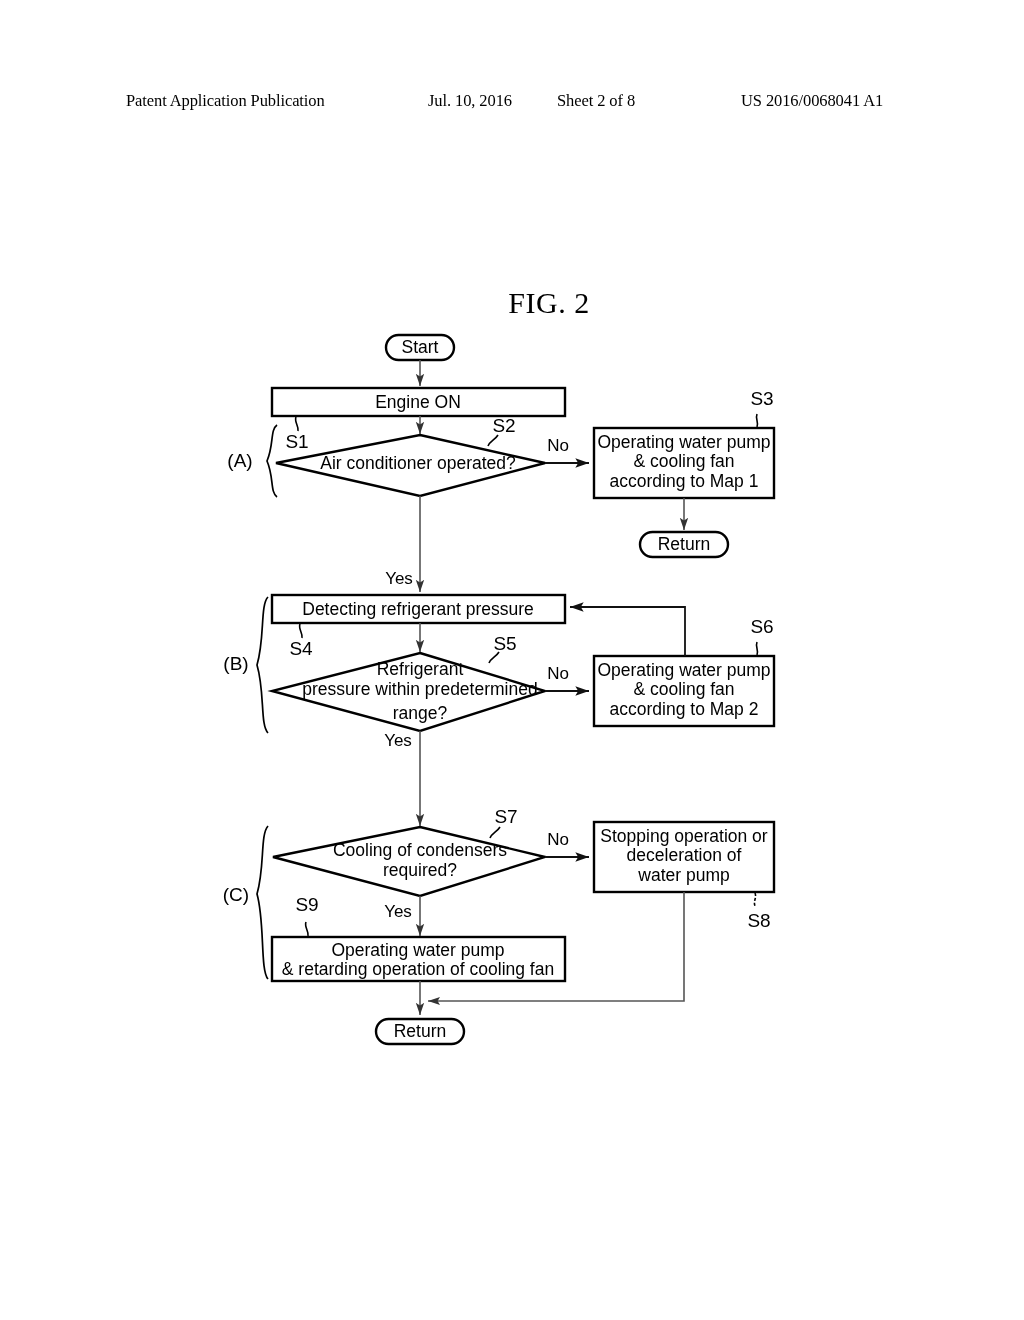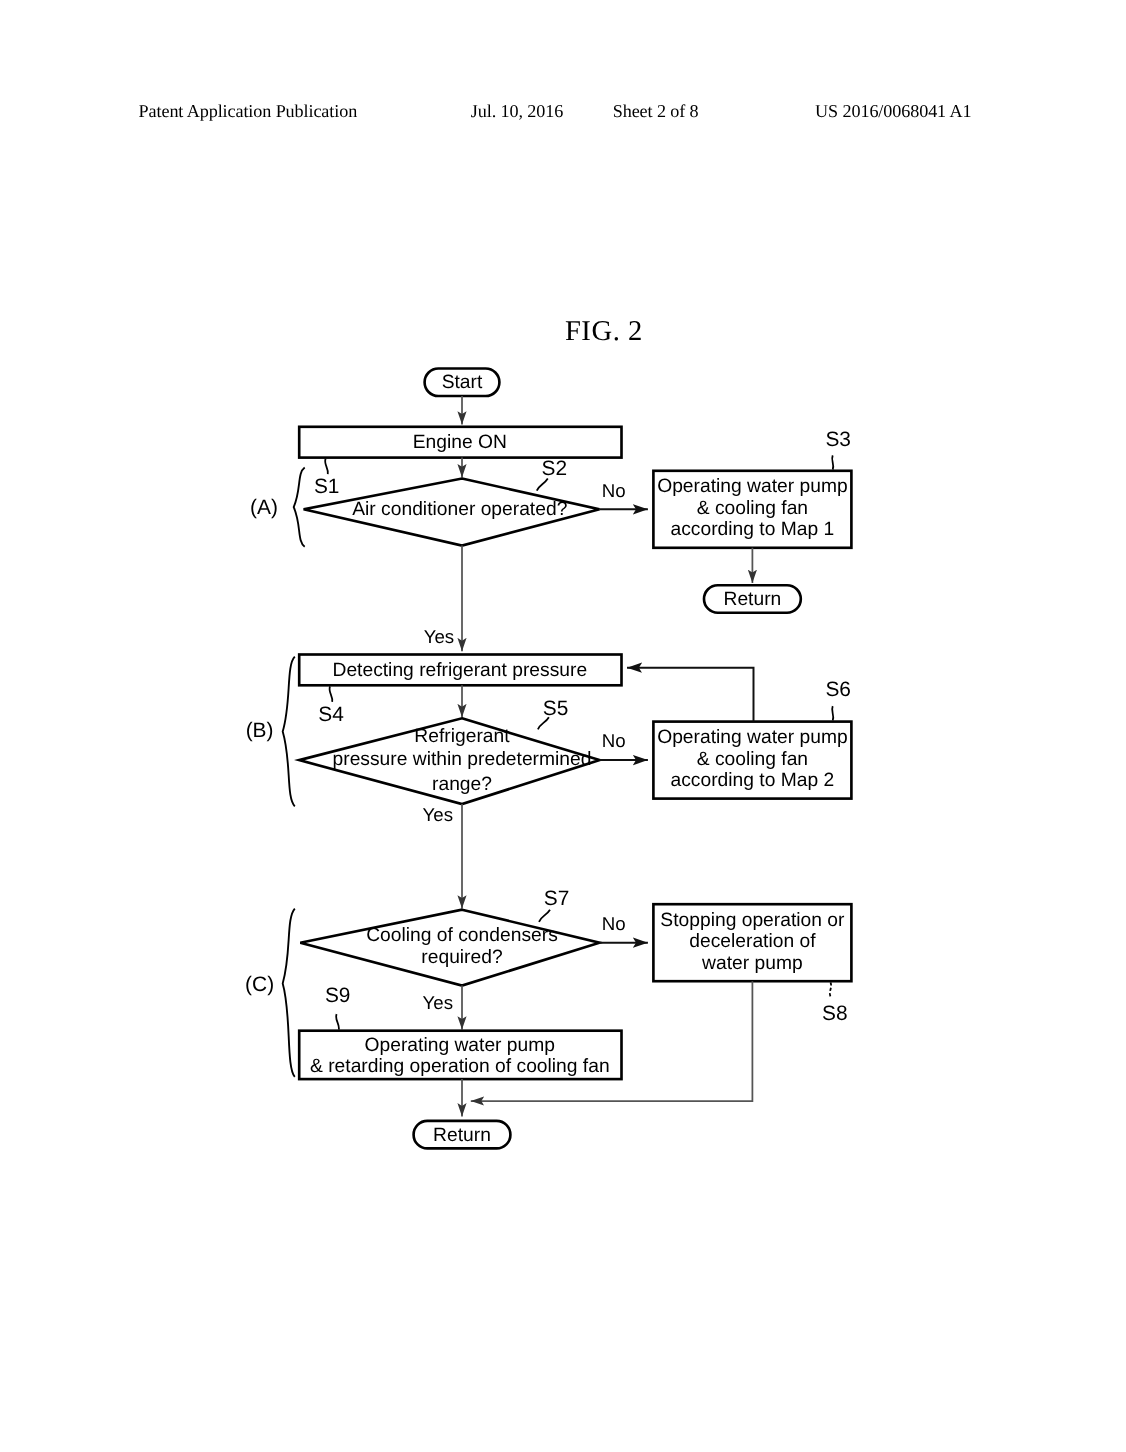--- a/index.html
+++ b/index.html
@@ -37,21 +37,21 @@
   #patent-header .hdr-num   { position: absolute; left: 709px; margin-left: 32px; }
 
   
   #figure-title {
     position: absolute;
     top: 286px;
     left: 0;
     width: 1024px;
     text-align: center;
     font-family: "Liberation Serif", serif;
-    font-size: 26px;
+    font-size: 30px;
     letter-spacing: 0.5px;
   }
   #figure-title-inner {
     position: relative;
     left: 37px;
   }
 
   
   #flowchart {
     position: absolute;

